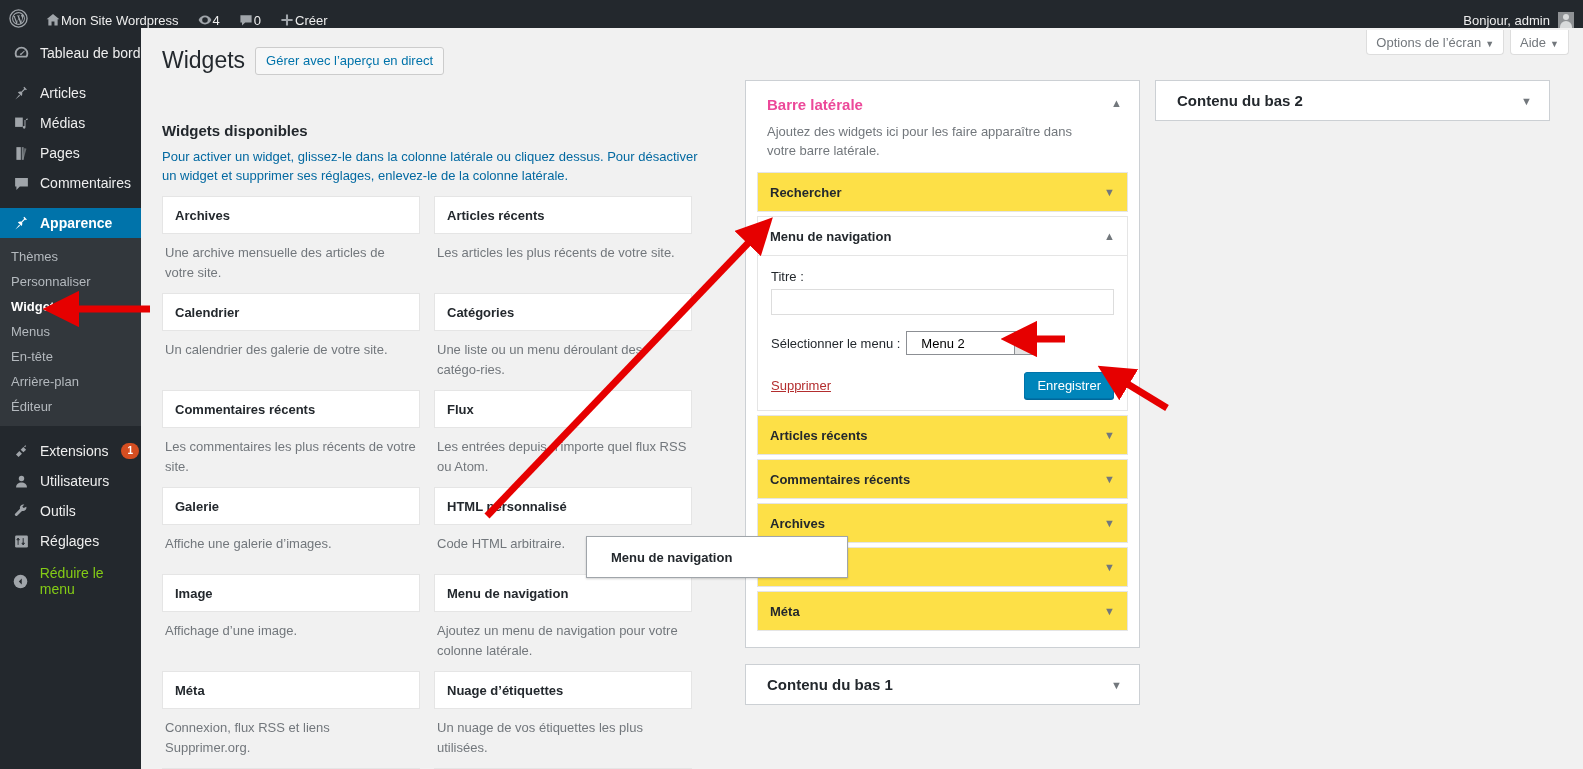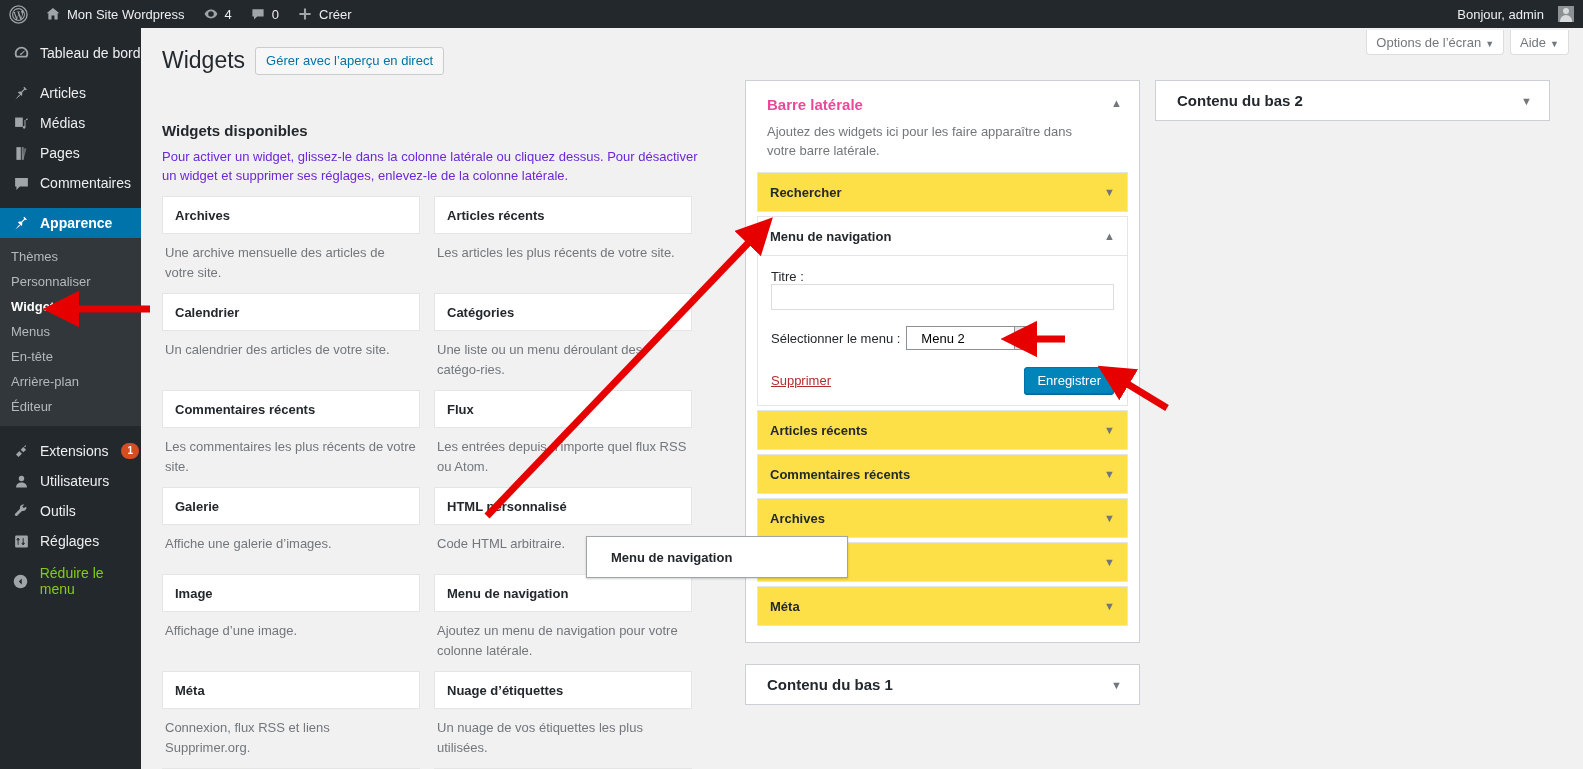--- a/index.html
+++ b/index.html
@@ -13,21 +13,21 @@
 
   
   #adminbar {
     position: absolute; top: 0; left: 0;
     width: 1583px; height: 28px;
     background: #23282d; color: #eee;
     display: flex; align-items: center;
     font-size: 13px;
   }
   .ab-item {
-    display: flex; align-items: center; gap: 6px;
+    display: flex; align-items: flex-end; 
     height: 28px; padding: 0 9px;
     color: #b4b9be; white-space: nowrap;
   }
   .ab-item .lbl { color: #eee; }
   .ab-icon { display: inline-flex; align-items: center; justify-content: center; }
   .ab-icon svg { display: block; }
   #adminbar .wp-logo { padding: 0 8px 0 9px; }
   #ab-right { margin-left: auto; display: flex; align-items: center; }
   .avatar-box {
     width: 16px; height: 16px; background: #8e9194;
@@ -100,21 +100,21 @@
   h1#page-title {
     font-size: 23px; font-weight: 400; color: #23282d; line-height: 29px;
   }
   .live-btn {
     background: #f7f7f7; border: 1px solid #ccc; color: #0073aa;
     font-size: 13px; padding: 4px 10px; border-radius: 3px; line-height: 18px;
   }
 
   #avail-head { position: absolute; top: 94px; left: 21px; width: 540px; }
   #avail-head h2 { font-size: 15px; color: #23282d; font-weight: 600; margin-bottom: 8px; }
-  #avail-desc { font-size: 13px; color: #6d28d9; line-height: 19px; }
+  #avail-desc { font-size: 13px; color: #0369a1; line-height: 19px; }
 
   
   #widget-grid {
     position: absolute; top: 168px; left: 21px;
     width: 550px;
     display: grid; grid-template-columns: 258px 258px; column-gap: 14px;
   }
   .wcell { }
   .wbar {
     background: #fff; border: 1px solid #e5e5e5;
@@ -143,21 +143,21 @@
     margin-bottom: 4px;
   }
   .widget-item .wtop {
     height: 38px; display: flex; align-items: center;
     padding: 0 12px; position: relative;
     font-size: 13px; font-weight: 600; color: #23282d;
   }
   .widget-item .wtop .tgl { position: absolute; right: 12px; font-size: 11px; color: #72777c; }
   .widget-item.open { background: #fff; }
   .wbody { background: #fff; padding: 13px 13px 11px 13px; border-top: 1px solid #e5e5e5; }
-  .field-label { font-size: 13px; color: #23282d; display: block; }
+  .field-label { font-size: 13px; color: #23282d; display: block; margin-bottom: 5px; }
   .text-input {
     width: 100%; height: 26px; border: 1px solid #ddd; background: #fff;
     font-size: 13px; padding: 0 7px; color: #32373c;
   }
   .row-select { display: flex; align-items: center; gap: 6px; margin-top: 16px; }
   .row-select .field-label { margin-bottom: 0; }
   .select-box {
     position: relative; width: 127px; height: 24px;
     border: 1px solid #8c8f94; background: #fff;
     font-size: 13px; color: #000; display: flex; align-items: center; padding-left: 14px;
@@ -410,21 +410,21 @@
     <div class="wcell">
       <div class="wbar">Archives</div>
       <div class="wdesc">Une archive mensuelle des articles de votre site.</div>
     </div>
     <div class="wcell">
       <div class="wbar">Articles récents</div>
       <div class="wdesc">Les articles les plus récents de votre site.</div>
     </div>
     <div class="wcell">
       <div class="wbar">Calendrier</div>
-      <div class="wdesc">Un calendrier des articles de votre site.</div>
+      <div class="wdesc">Un calendrier des galerie de votre site.</div>
     </div>
     <div class="wcell">
       <div class="wbar">Catégories</div>
       <div class="wdesc">Une liste ou un menu déroulant des catégo-ries.</div>
     </div>
     <div class="wcell">
       <div class="wbar">Commentaires récents</div>
       <div class="wdesc">Les commentaires les plus récents de votre site.</div>
     </div>
     <div class="wcell">

